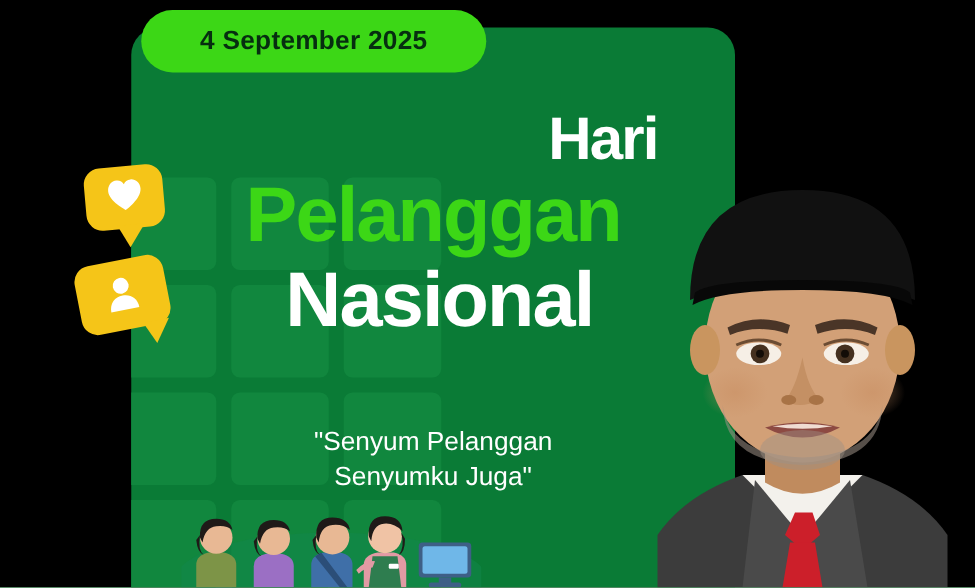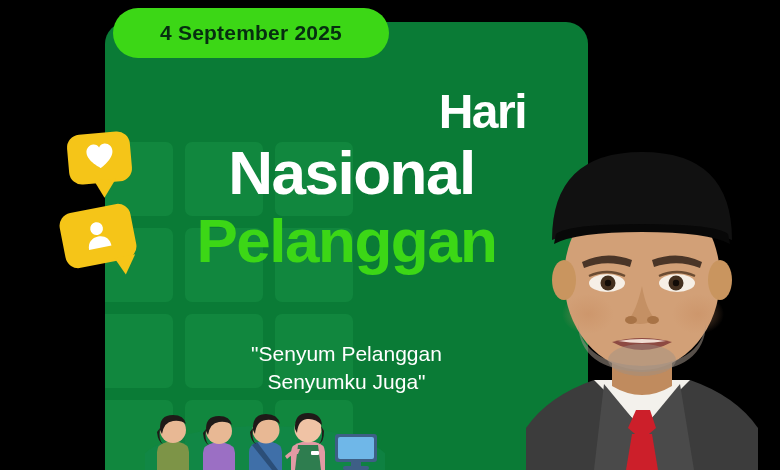--- a/index.html
+++ b/index.html
@@ -84,22 +84,22 @@
       <div class="wm-cell" style="left:180px;top:258px;width:78px;height:74px;"></div>
     </div>
   </div>
 
   <div class="date-badge">
     <span>4 September 2025</span>
   </div>
 
   <div class="headline">
     <div class="line line1">Hari</div>
+    <div class="line line2">Pelanggan</div>
     <div class="line line3">Nasional</div>
-    <div class="line line2">Pelanggan</div>
   </div>
 
   <div class="tagline">
     <div>"Senyum Pelanggan</div>
     <div>Senyumku Juga"</div>
   </div>
 
   <div class="bubble b-heart">
     <div class="tail"></div>
     <svg width="28" height="26" viewBox="0 0 28 26">

